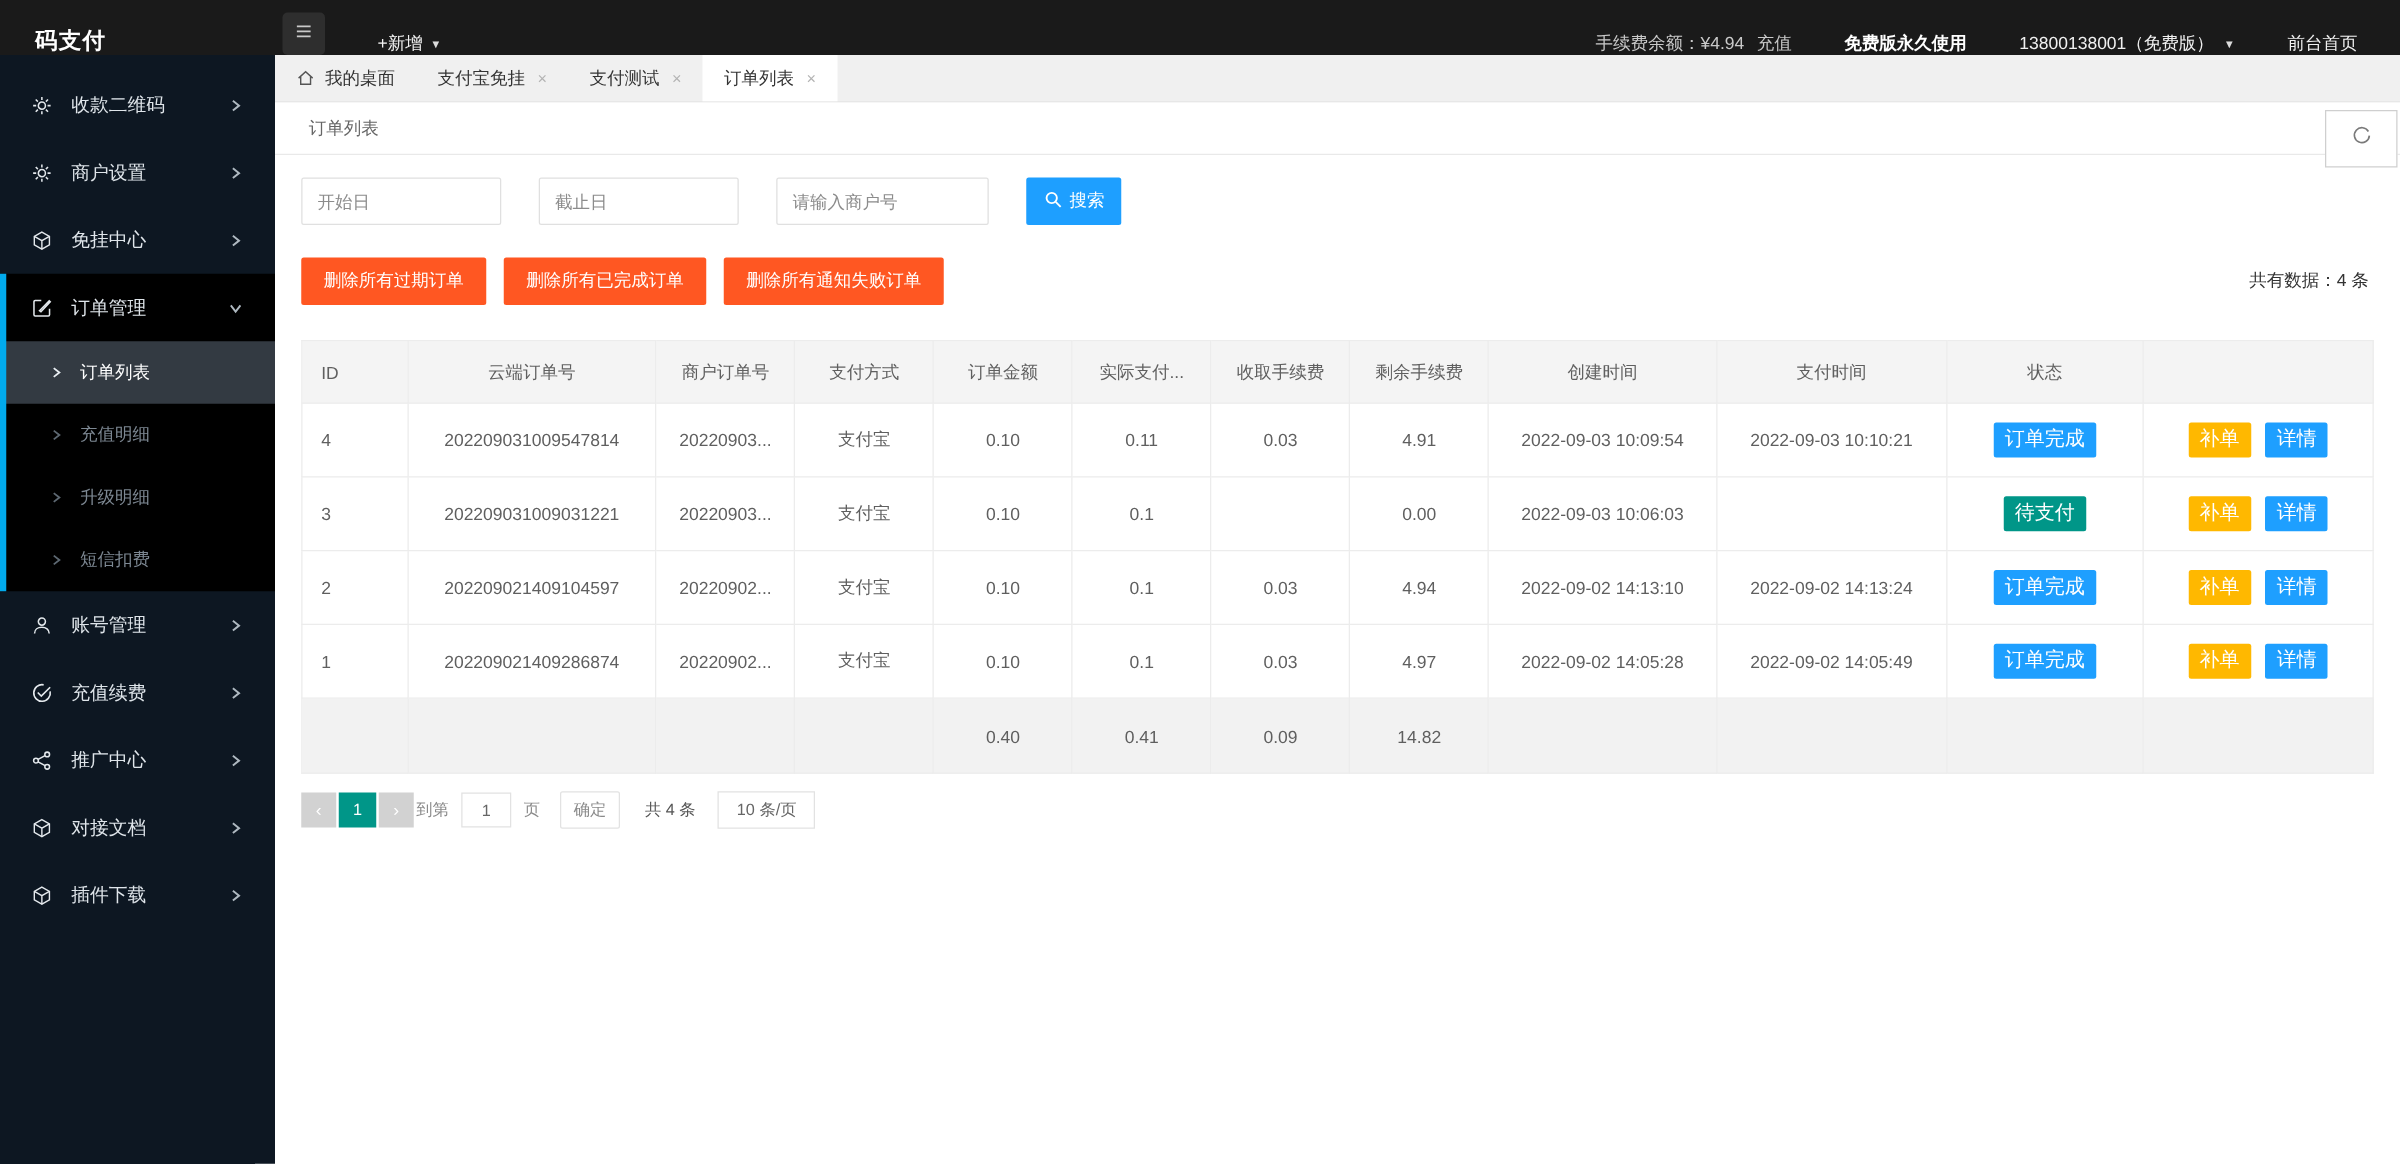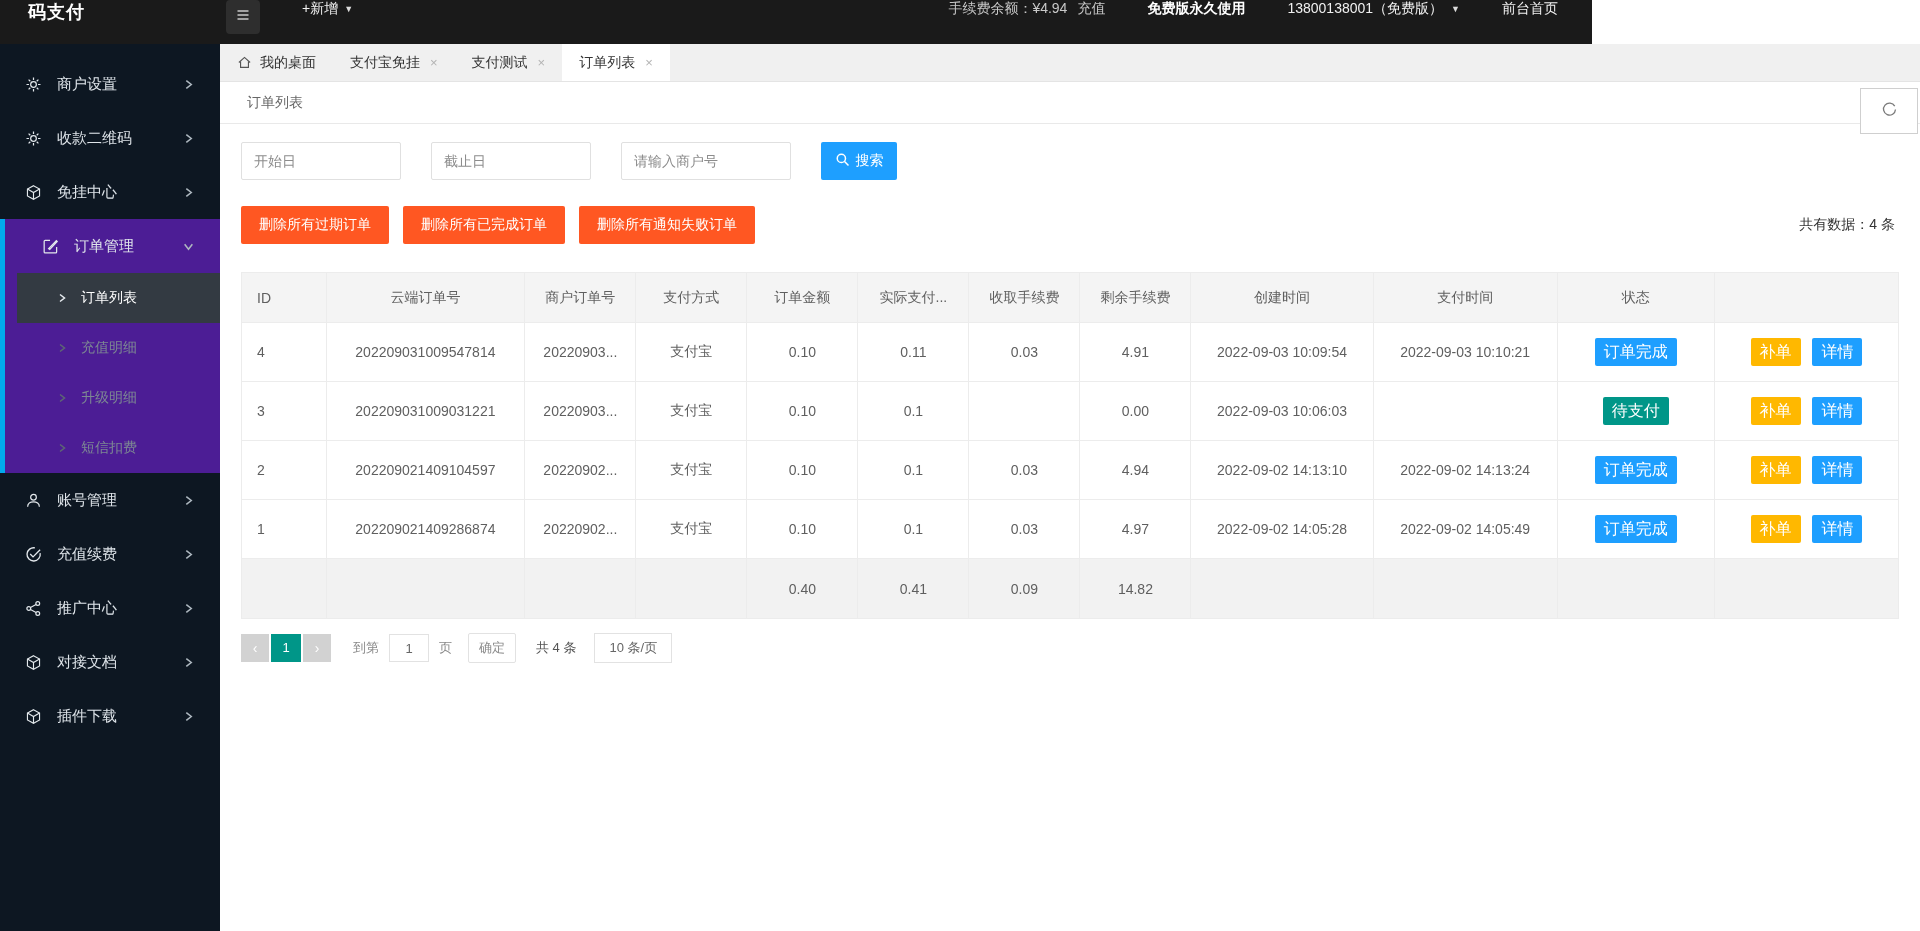--- a/index.html
+++ b/index.html
@@ -1,42 +1,42 @@
 <!DOCTYPE html>
 <html><head>
 <meta charset="utf-8">
 <style>
   * { margin:0; padding:0; box-sizing:border-box; }
   html,body { width:1920px; height:931px; overflow:hidden; background:#fff;
               font-family:"Liberation Sans","DejaVu Sans",sans-serif; }
 
   
-  .topbar { position:absolute; top:0; left:0; width:1592px; height:44px; background:#1a1a1a;
-            display:flex; align-items:flex-start; color:#e8e8e8; z-index:30; }
+  .topbar { position:absolute; top:0; left:0; width:1920px; height:44px; background:#1a1a1a;
+            display:flex; align-items:flex-end; color:#e8e8e8; z-index:30; }
   .logo { width:220px; padding-left:28px; font-size:18px; font-weight:bold; color:#fff; letter-spacing:1px; }
   .menu-toggle { width:34px; height:34px; background:#2e2e2e; border-radius:4px; display:flex;
                  align-items:center; justify-content:center; margin-left:6px; cursor:pointer; }
   .new-btn { margin-left:42px; font-size:14px; color:#f2f2f2; display:flex; align-items:center; gap:6px; cursor:pointer; }
   .caret { font-size:9px; color:#dcdcdc; }
   .topbar-right { margin-left:auto; display:flex; align-items:center; gap:42px; padding-right:34px; }
   .fee-wrap { color:#c9c9c9; font-size:14px; display:flex; gap:10px; }
   .fee-wrap .recharge { color:#c9c9c9; cursor:pointer; }
   .edition { color:#fff; font-weight:bold; font-size:14px; }
   .account { color:#f0f0f0; font-size:14px; display:flex; align-items:center; gap:8px; cursor:pointer; }
   .front-home { color:#f0f0f0; font-size:14px; cursor:pointer; }
 
   
   .sidebar { position:absolute; top:44px; left:0; bottom:0; width:220px; background:#0d1722;
              padding-top:13px; z-index:20; }
   .s-item { height:54px; display:flex; align-items:center; padding:0 0 0 25px; color:#dfe5ea;
             font-size:15px; cursor:pointer; position:relative; }
   .s-ico { width:17px; height:17px; color:#e3e8ec; display:inline-flex; }
   .s-label { margin-left:15px; }
   .s-arrow { position:absolute; right:26px; color:#aeb8c0; display:inline-flex; }
-  .s-group { position:relative; background:#4c1d95;padding-left:17px; }
+  .s-group { position:relative; background:#000000; }
   .s-group::before { content:""; position:absolute; left:0; top:0; bottom:0; width:5px; background:#01AAED; }
   .s-sub { height:50px; display:flex; align-items:center; padding-left:40px; font-size:14px;
            color:#7d8893; cursor:pointer; }
   .s-sub .s-sub-arrow { display:inline-flex; color:#5d6872; margin-right:14px; }
   .s-sub.active { background:#333a42; color:#ffffff; }
   .s-sub.active .s-sub-arrow { color:#e8edf1; }
 
   
   .content { position:absolute; top:44px; left:220px; right:0; bottom:0; background:#fff; }
 
@@ -82,21 +82,21 @@
   .b-green { background:#009688; }
   .b-yellow { background:#FFB800; }
   .act { cursor:pointer; margin:0 4px; }
 
   
   .pager { margin-top:14px; display:flex; align-items:center; font-size:13px; color:#666; }
   .pg-btn { width:28px; height:28px; background:#d2d2d2; color:#fff; text-align:center; line-height:28px;
             font-size:14px; cursor:pointer; margin-right:2px; }
   .pg-cur { width:30px; height:28px; background:#009688; color:#fff; text-align:center; line-height:28px;
             font-size:13px; margin-right:2px; }
-  .pg-goto-label { margin-left:20px; color:#8a8a8a; }
+  .pg-goto-label { color:#8a8a8a; }
   .pg-input { width:40px; height:28px; border:1px solid #e2e2e2; text-align:center; font-size:13px;
               color:#666; margin:0 10px; font-family:inherit; }
   .pg-page { color:#8a8a8a; }
   .pg-confirm { height:30px; padding:0 10px; border:1px solid #e2e2e2; background:#fff; color:#8a8a8a;
                 border-radius:2px; font-size:13px; margin-left:16px; cursor:pointer; font-family:inherit; }
   .pg-total { margin-left:20px; color:#555; }
   .pg-size { height:30px; border:1px solid #e2e2e2; padding:0 14px; display:flex; align-items:center;
              margin-left:18px; color:#666; cursor:pointer; background:#fff; }
 </style>
 </head>
@@ -134,37 +134,37 @@
 <div class="sidebar">
   <div class="s-item">
     <span class="s-ico">
         <svg viewBox="0 0 18 18" width="17" height="17">
           <g fill="none" stroke="currentColor" stroke-width="1.3">
             <circle cx="9" cy="9" r="3"></circle>
             <path d="M9 1.6v2.6M9 13.8v2.6M1.6 9h2.6M13.8 9h2.6M3.8 3.8l1.8 1.8M12.4 12.4l1.8 1.8M14.2 3.8l-1.8 1.8M5.6 12.4l-1.8 1.8"></path>
           </g>
         </svg>
       </span>
-    <span class="s-label">商户设置</span>
+    <span class="s-label">收款二维码</span>
     <span class="s-arrow">
         <svg viewBox="0 0 10 10" width="11" height="11">
           <polyline points="3,1.5 7.5,5 3,8.5" fill="none" stroke="currentColor" stroke-width="1.4"></polyline>
         </svg>
       </span>
   </div>
   <div class="s-item">
     <span class="s-ico">
         <svg viewBox="0 0 18 18" width="17" height="17">
           <g fill="none" stroke="currentColor" stroke-width="1.3">
             <circle cx="9" cy="9" r="3"></circle>
             <path d="M9 1.6v2.6M9 13.8v2.6M1.6 9h2.6M13.8 9h2.6M3.8 3.8l1.8 1.8M12.4 12.4l1.8 1.8M14.2 3.8l-1.8 1.8M5.6 12.4l-1.8 1.8"></path>
           </g>
         </svg>
       </span>
-    <span class="s-label">收款二维码</span>
+    <span class="s-label">商户设置</span>
     <span class="s-arrow">
         <svg viewBox="0 0 10 10" width="11" height="11">
           <polyline points="3,1.5 7.5,5 3,8.5" fill="none" stroke="currentColor" stroke-width="1.4"></polyline>
         </svg>
       </span>
   </div>
   <div class="s-item">
     <span class="s-ico">
         <svg viewBox="0 0 18 18" width="17" height="17">
           <g fill="none" stroke="currentColor" stroke-width="1.2">

